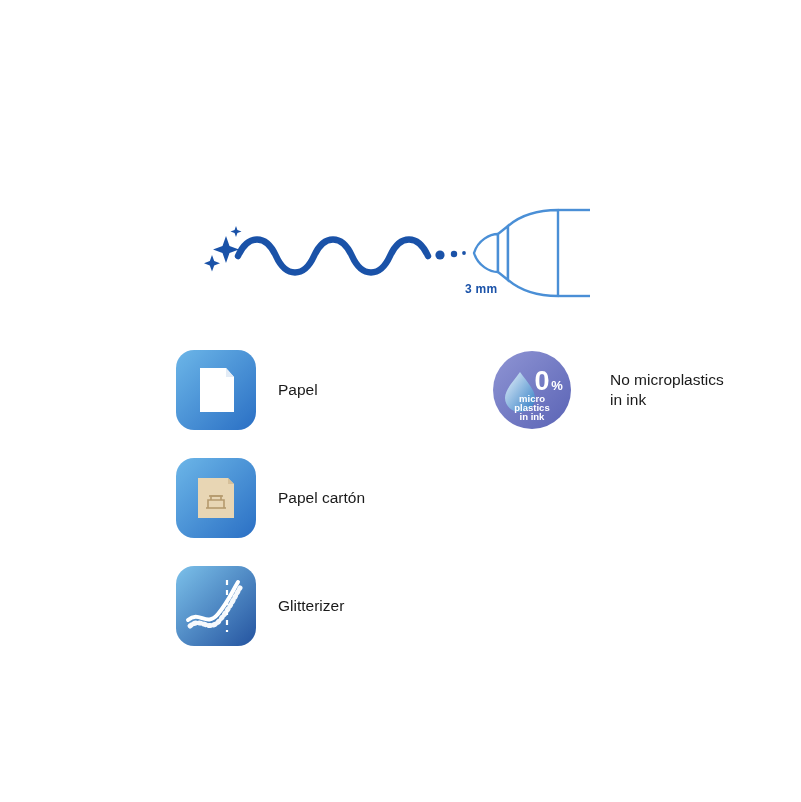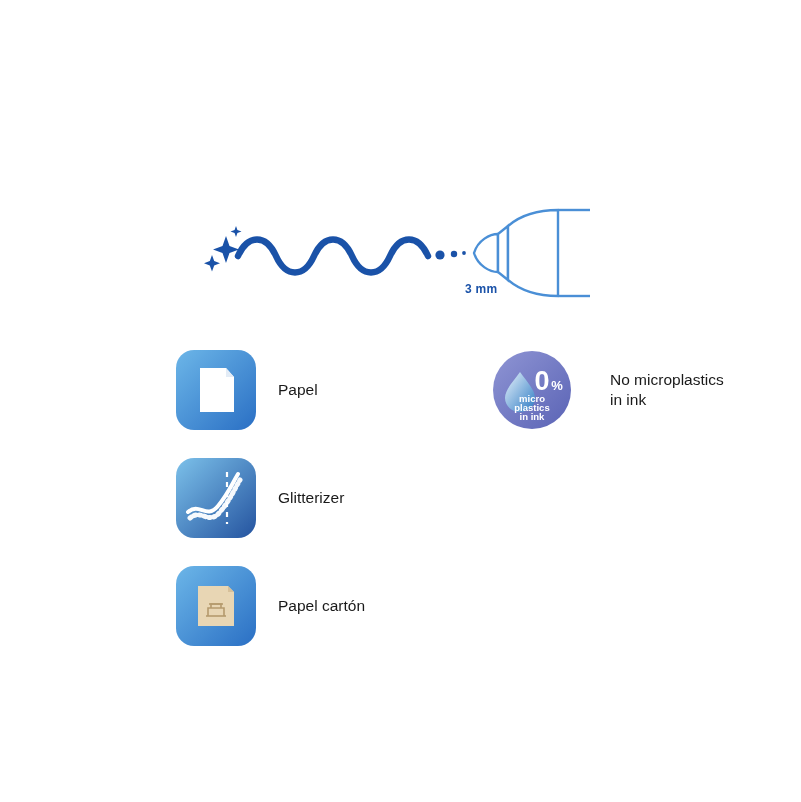--- a/index.html
+++ b/index.html
@@ -116,55 +116,55 @@
         <path d="M50 18 L50 27 L58 27 Z" fill="#e3ecf6"></path>
       </svg>
     </div>
     <div class="feature-label">Papel</div>
   </div>
 
   <div class="feature-row">
     <div class="feature-icon">
       <svg width="80" height="80" viewBox="0 0 80 80" xmlns="http://www.w3.org/2000/svg">
         <defs>
-          <linearGradient id="gradGlit" x1="0" y1="0" x2="1" y2="1">
-            <stop offset="0%" stop-color="#7cc1ea"></stop>
-            <stop offset="100%" stop-color="#24539f"></stop>
-          </linearGradient>
-        </defs>
-        <rect x="0" y="0" width="80" height="80" rx="18" ry="18" fill="url(#gradGlit)"></rect>
-        <path d="M12 54 C24 44, 30 62, 42 48 C52 36, 56 26, 62 16" fill="none" stroke="#ffffff" stroke-width="4" stroke-linecap="round"></path>
-        <path d="M14 60 C26 50, 32 68, 44 54 C54 42, 58 32, 64 22" fill="none" stroke="#ffffff" stroke-width="5" stroke-linecap="round" stroke-dasharray="1.5 3.5" opacity="0.95"></path>
-        <line x1="51" y1="14" x2="51" y2="66" stroke="#ffffff" stroke-width="2.2" stroke-dasharray="5 5"></line>
-      </svg>
-    </div>
-    <div class="feature-label">Glitterizer</div>
-  </div>
-
-  <div class="feature-row">
-    <div class="feature-icon">
-      <svg width="80" height="80" viewBox="0 0 80 80" xmlns="http://www.w3.org/2000/svg">
-        <defs>
           <linearGradient id="gradCard" x1="0" y1="0" x2="1" y2="1">
             <stop offset="0%" stop-color="#6cb6e8"></stop>
             <stop offset="100%" stop-color="#2a6fc4"></stop>
           </linearGradient>
         </defs>
         <rect x="0" y="0" width="80" height="80" rx="18" ry="18" fill="url(#gradCard)"></rect>
         <path d="M22 20 H52 L58 26 V60 H22 Z" fill="#e8d6b4"></path>
         <path d="M52 20 L52 26 L58 26 Z" fill="#d6c09a"></path>
         <g stroke="#b59a6d" stroke-width="1.6" fill="none">
           <path d="M30 50 H50"></path>
           <path d="M32 50 V42 H48 V50"></path>
           <path d="M35 42 V38 H45 V42"></path>
           <path d="M33 38 H47"></path>
         </g>
       </svg>
     </div>
     <div class="feature-label">Papel cartón</div>
+  </div>
+
+  <div class="feature-row">
+    <div class="feature-icon">
+      <svg width="80" height="80" viewBox="0 0 80 80" xmlns="http://www.w3.org/2000/svg">
+        <defs>
+          <linearGradient id="gradGlit" x1="0" y1="0" x2="1" y2="1">
+            <stop offset="0%" stop-color="#7cc1ea"></stop>
+            <stop offset="100%" stop-color="#24539f"></stop>
+          </linearGradient>
+        </defs>
+        <rect x="0" y="0" width="80" height="80" rx="18" ry="18" fill="url(#gradGlit)"></rect>
+        <path d="M12 54 C24 44, 30 62, 42 48 C52 36, 56 26, 62 16" fill="none" stroke="#ffffff" stroke-width="4" stroke-linecap="round"></path>
+        <path d="M14 60 C26 50, 32 68, 44 54 C54 42, 58 32, 64 22" fill="none" stroke="#ffffff" stroke-width="5" stroke-linecap="round" stroke-dasharray="1.5 3.5" opacity="0.95"></path>
+        <line x1="51" y1="14" x2="51" y2="66" stroke="#ffffff" stroke-width="2.2" stroke-dasharray="5 5"></line>
+      </svg>
+    </div>
+    <div class="feature-label">Glitterizer</div>
   </div>
 </div>
 
 <div class="feature-col" id="col-right">
 
   <div class="feature-row">
     <div class="feature-icon">
       <svg width="80" height="80" viewBox="0 0 80 80" xmlns="http://www.w3.org/2000/svg">
         <defs>
           <linearGradient id="gradViolet" x1="0" y1="0" x2="1" y2="1">

